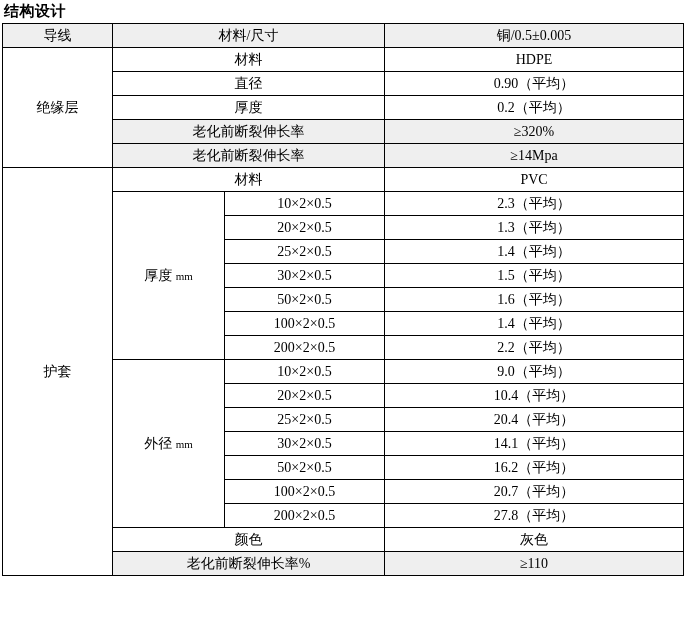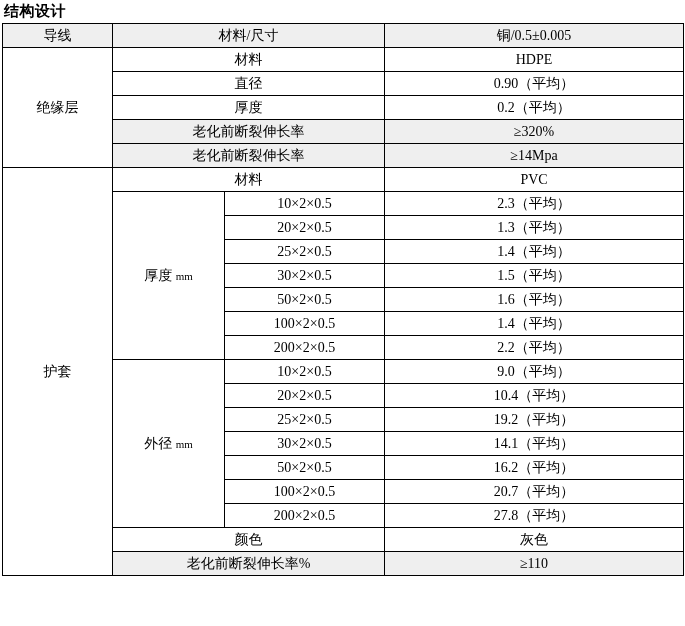--- a/index.html
+++ b/index.html
@@ -152,21 +152,21 @@
         <td class="group" rowspan="7"><span>外径</span> <span class="unit">mm</span></td>
         <td class="sizelabel">10×2×0.5</td>
         <td>9.0（平均）</td>
       </tr>
       <tr>
         <td class="sizelabel">20×2×0.5</td>
         <td>10.4（平均）</td>
       </tr>
       <tr>
         <td class="sizelabel">25×2×0.5</td>
-        <td>19.2（平均）</td>
+        <td>20.4（平均）</td>
       </tr>
       <tr>
         <td class="sizelabel">30×2×0.5</td>
         <td>14.1（平均）</td>
       </tr>
       <tr>
         <td class="sizelabel">50×2×0.5</td>
         <td>16.2（平均）</td>
       </tr>
       <tr>

